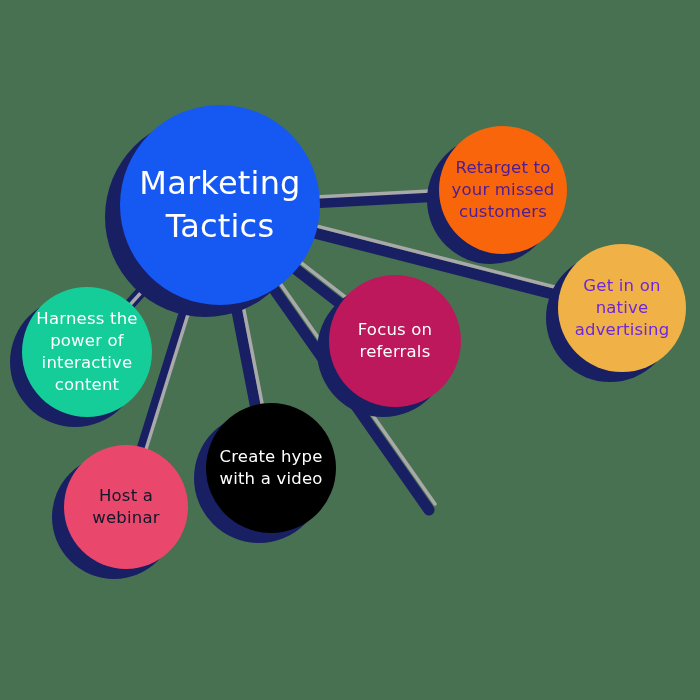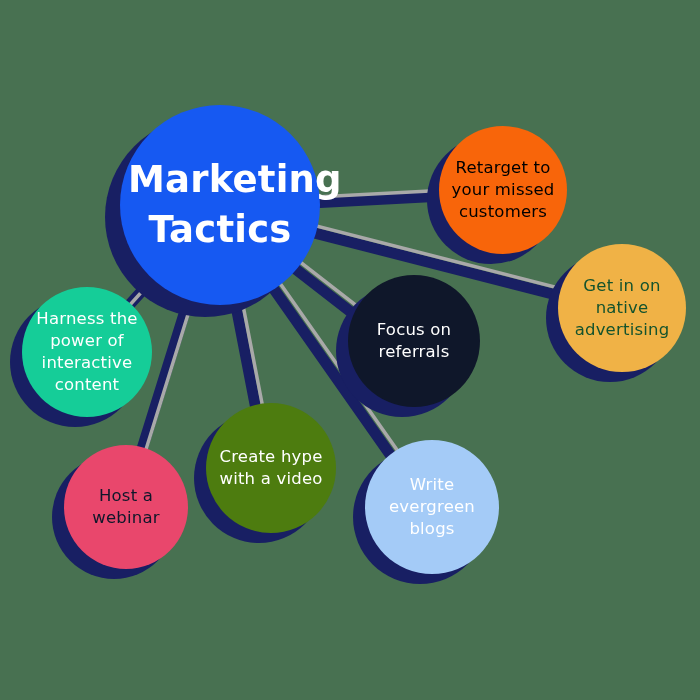--- a/index.html
+++ b/index.html
@@ -31,23 +31,23 @@
   }
   .node .label {
     white-space: pre-line;
     color: #FFFFFF;
     font-size: 16.5px;
     line-height: 1.32;
     letter-spacing: 0.2px;
     max-width: 92%;
   }
   .node--center .label {
-    font-size: 37px;
+    font-size: 32px;
     line-height: 1.35;
-    font-weight: 700;
+    font-weight: 400;
   }
 </style>
 </head>
 <body>
 
 <div id="stage" style="background: rgb(72, 113, 81);">
   <svg id="connectors" viewBox="0 0 700 700" xmlns="http://www.w3.org/2000/svg">
       <line x1="217" y1="208" x2="500" y2="193" stroke="#181F63" stroke-width="11" stroke-linecap="round"></line>
       <line x1="223" y1="202" x2="506" y2="187" stroke="#A9A9A9" stroke-width="3.5" stroke-linecap="round"></line>
       <line x1="217" y1="208" x2="619" y2="311" stroke="#181F63" stroke-width="11" stroke-linecap="round"></line>
@@ -62,45 +62,40 @@
       <line x1="223" y1="202" x2="274" y2="465" stroke="#A9A9A9" stroke-width="3.5" stroke-linecap="round"></line>
       <line x1="217" y1="208" x2="429" y2="510" stroke="#181F63" stroke-width="11" stroke-linecap="round"></line>
       <line x1="223" y1="202" x2="435" y2="504" stroke="#A9A9A9" stroke-width="3.5" stroke-linecap="round"></line>
     </svg>
 
 <div class="node node--center" style="left: 120px; top: 105px; width: 200px; height: 200px; background: rgb(22, 89, 242); box-shadow: rgb(24, 31, 99) -15px 12px 0px 0px;">
       <span class="label" style="color: rgb(255, 255, 255);">Marketing
 Tactics</span>
     </div>
     <div class="node" style="left: 439px; top: 126px; width: 128px; height: 128px; background: rgb(248, 101, 10); box-shadow: rgb(24, 31, 99) -12px 10px 0px 0px;">
-      <span class="label" style="color: #000000;">Retarget to
+      <span class="label" style="color: #4c1d95;">Retarget to
 your missed
 customers</span>
     </div>
     <div class="node" style="left: 558px; top: 244px; width: 128px; height: 128px; background: rgb(240, 178, 70); box-shadow: rgb(24, 31, 99) -12px 10px 0px 0px;">
-      <span class="label" style="color: #14532d;">Get in on
+      <span class="label" style="color: #6d28d9;">Get in on
 native
 advertising</span>
     </div>
-    <div class="node" style="left: 348px; top: 275px; width: 132px; height: 132px; background: #0f172a; box-shadow: rgb(24, 31, 99) -12px 10px 0px 0px;">
+    <div class="node" style="left: 329px; top: 275px; width: 132px; height: 132px; background: #be185d; box-shadow: rgb(24, 31, 99) -12px 10px 0px 0px;">
       <span class="label" style="color: rgb(255, 255, 255);">Focus on
 referrals</span>
     </div>
     <div class="node" style="left: 22px; top: 287px; width: 130px; height: 130px; background: rgb(21, 205, 152); box-shadow: rgb(24, 31, 99) -12px 10px 0px 0px; text-align: center;">
       <span class="label" style="color: rgb(255, 255, 255);">Harness the
 power of
 interactive
 content</span>
     </div>
     <div class="node" style="left: 64px; top: 445px; width: 124px; height: 124px; background: rgb(233, 71, 108); box-shadow: rgb(24, 31, 99) -12px 10px 0px 0px;">
       <span class="label" style="color: #0f172a;">Host a
 webinar</span>
     </div>
-    <div class="node" style="left: 206px; top: 403px; width: 130px; height: 130px; background: #4d7c0f; box-shadow: rgb(24, 31, 99) -12px 10px 0px 0px;">
+    <div class="node" style="left: 206px; top: 403px; width: 130px; height: 130px; background: #000000; box-shadow: rgb(24, 31, 99) -12px 10px 0px 0px;">
       <span class="label" style="color: rgb(255, 255, 255);">Create hype
 with a video</span>
-    </div>
-    <div class="node" style="left: 365px; top: 440px; width: 134px; height: 134px; background: rgb(164, 203, 247); box-shadow: rgb(24, 31, 99) -12px 10px 0px 0px;">
-      <span class="label" style="color: rgb(255, 255, 255);">Write
-evergreen
-blogs</span>
     </div>
   </div>
 
 </body></html>

